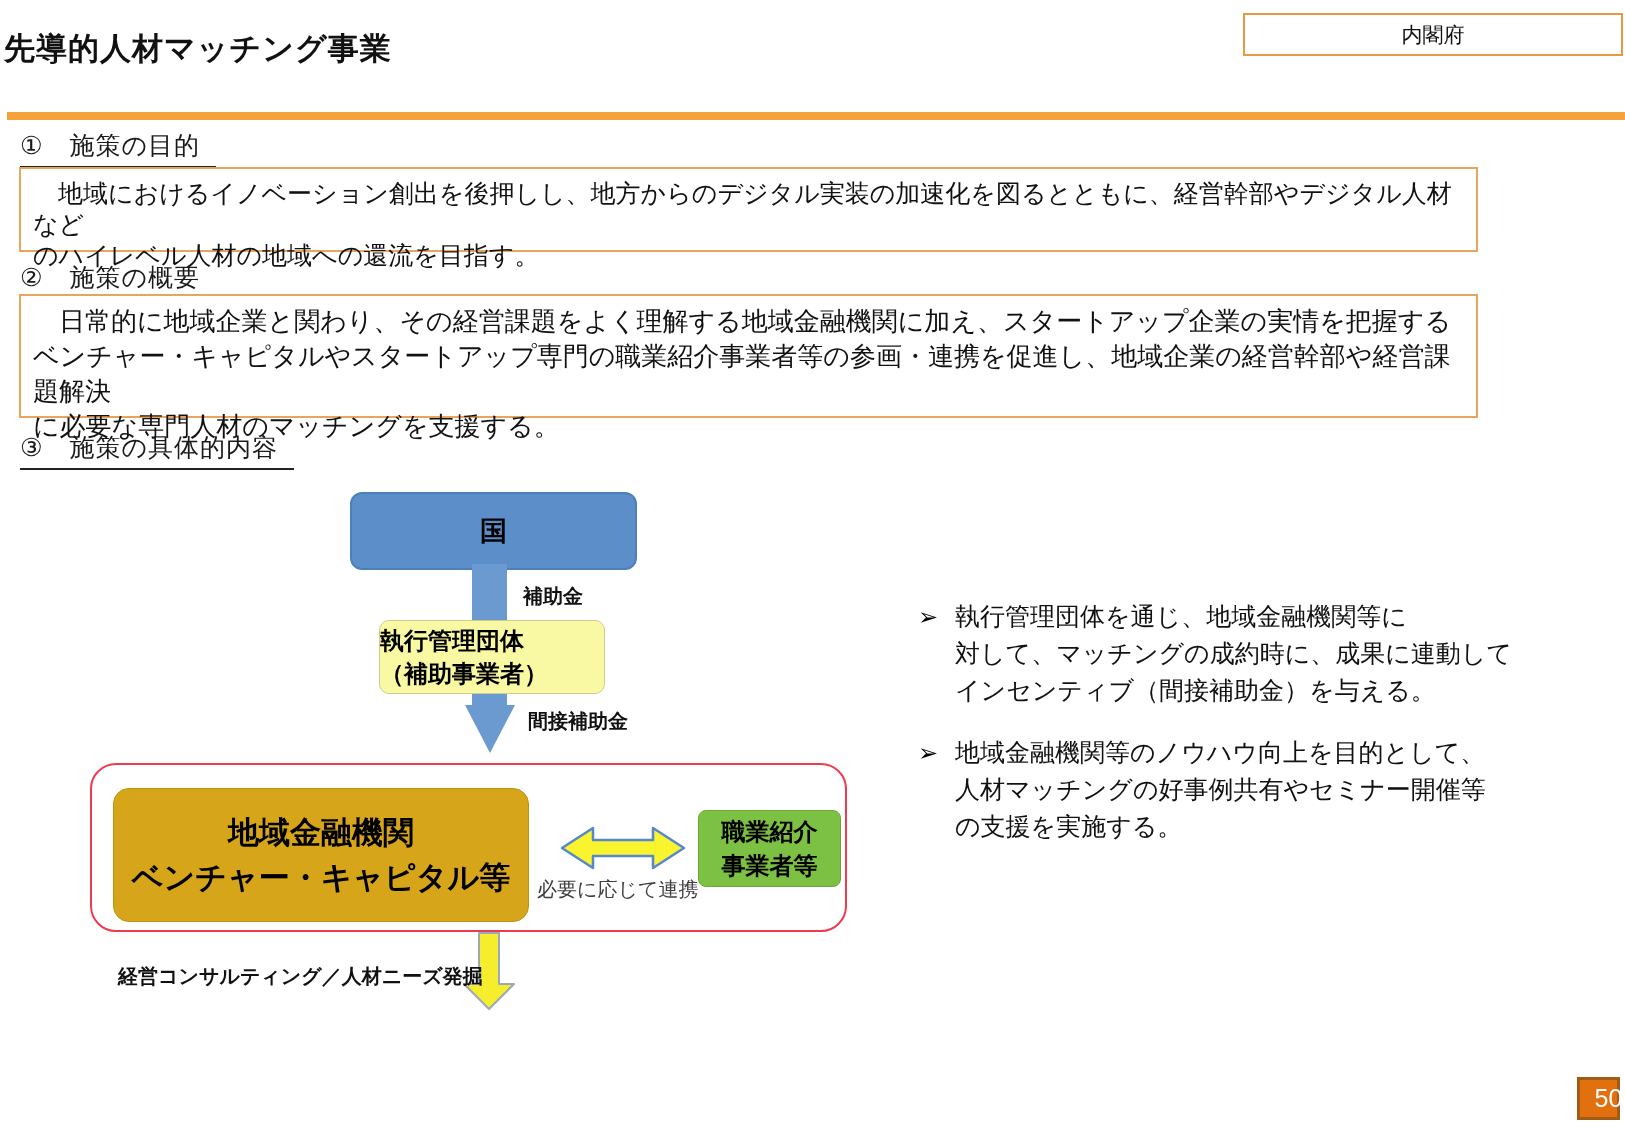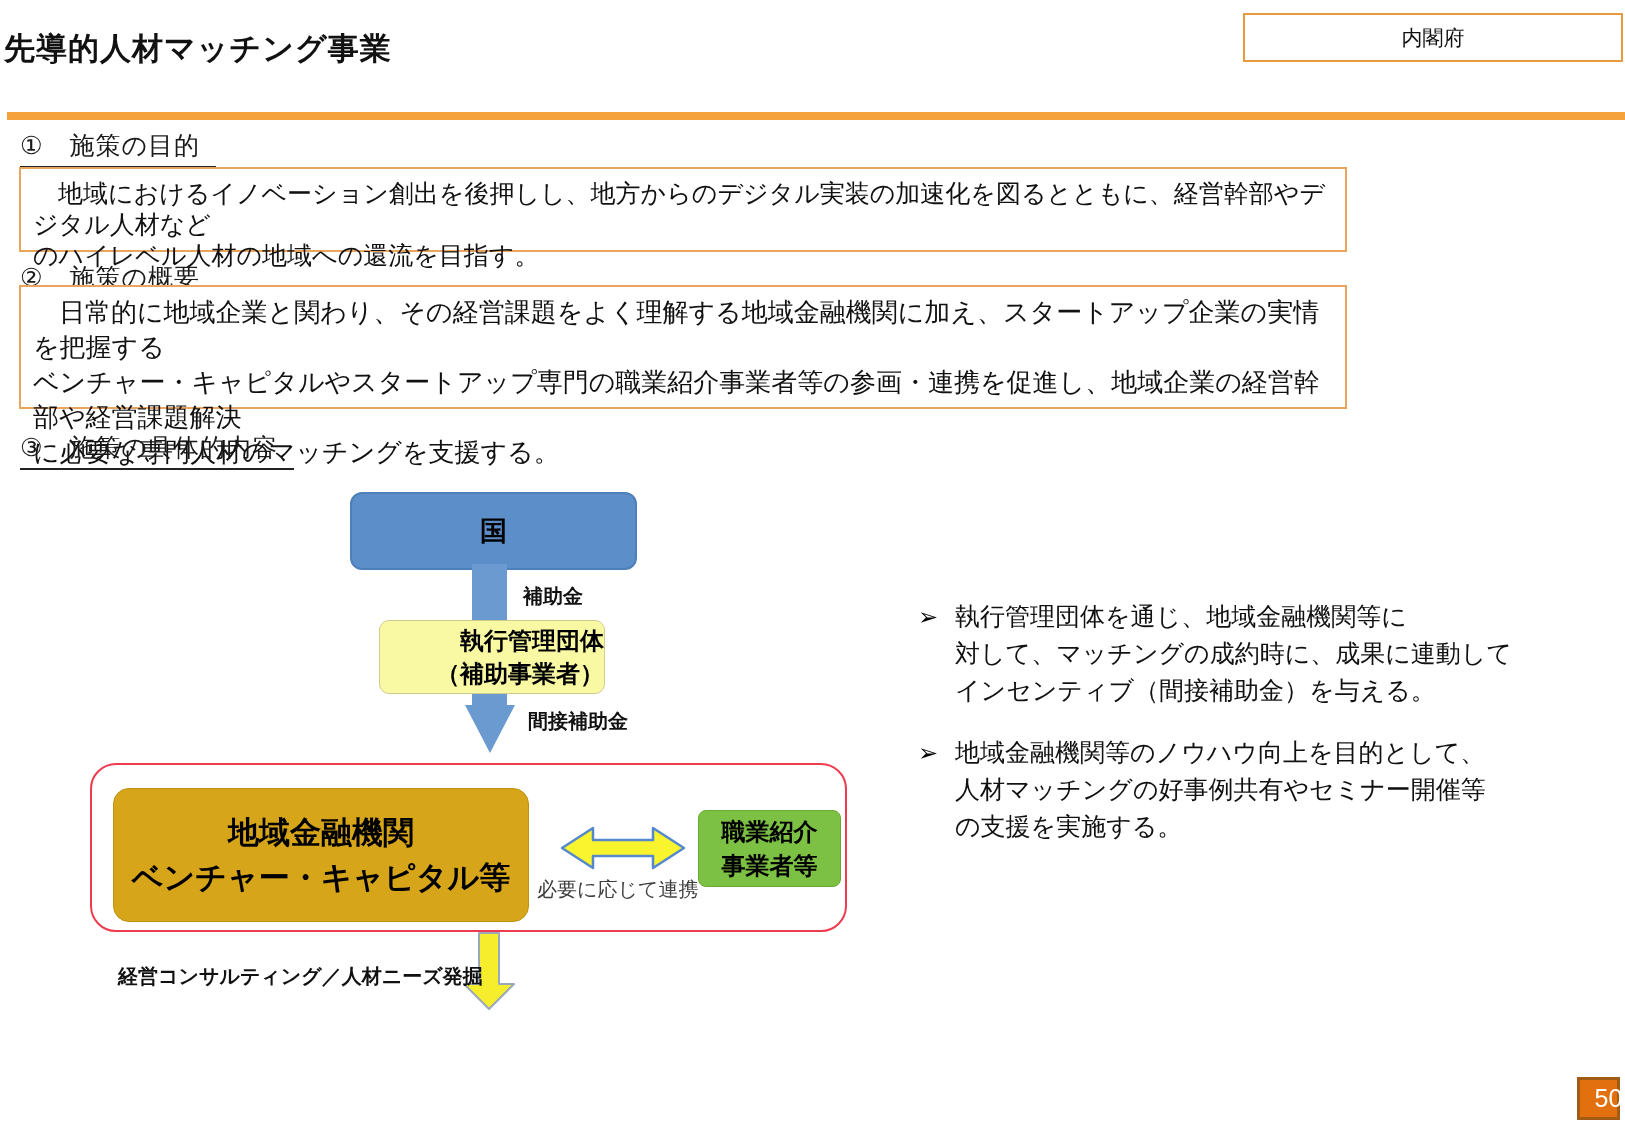--- a/index.html
+++ b/index.html
@@ -7,67 +7,67 @@
   .slide {
     position:relative; width:1625px; height:1125px; overflow:hidden;
     background:#ffffff; color:#111;
     font-family:"Liberation Sans","DejaVu Sans",sans-serif;
   }
   .pre { white-space:pre-wrap; }
 
   
   .title { position:absolute; left:4px; top:28px; font-size:31px; font-weight:bold; letter-spacing:1px; }
   .ministry-box {
-    position:absolute; left:1243px; top:13px; width:380px; height:49px;
+    position:absolute; left:1243px; top:13px; width:380px; height:43px;
     border:2px solid #e89a40; display:flex; align-items:center; justify-content:center;
     font-size:21px;
   }
   .budget {
     position:absolute; left:1155px; top:70px; width:460px; height:30px;
     font-size:21px; font-weight:bold; text-align:center; letter-spacing:0.5px;
   }
   .rule { position:absolute; left:7px; top:112px; width:1618px; height:8px; background:#f5a13c; }
 
   
   .h {
     position:absolute; left:20px; font-size:25px; color:#1a1a1a;
     border-bottom:2px solid #222; padding:0 16px 4px 0; display:inline-block;
     letter-spacing:1px;
   }
   .h1 { top:129px; }
   .h2 { top:261px; }
   .h3 { top:431px; }
   .obox {
-    position:absolute; left:19px; width:1328px; background:#fff;
+    position:absolute; left:19px; width:1459px; background:#fff;
     border:2px solid #e9a55c; font-size:25px; line-height:31px; padding:9px 12px 6px 12px;
     color:#111;
   }
   .box1 { top:167px; height:85px; }
-  .box2 { top:285px; height:124px; font-size:26px; line-height:35px; padding-top:8px; }
+  .box2 { top:294px; height:124px; font-size:26px; line-height:35px; padding-top:8px; }
 
   
   .nat-box {
     position:absolute; left:350px; top:492px; width:287px; height:78px;
     background:#5c8fc9; border:2px solid #4d7fb8; border-radius:12px;
     display:flex; align-items:center; justify-content:center;
     font-size:27px; font-weight:bold; color:#000; z-index:1;
   }
   .v-shaft { position:absolute; left:472px; top:564px; width:35px; height:142px; background:#6a9ad0; z-index:1; }
   .v-head {
     position:absolute; left:465px; top:705px; width:0; height:0; z-index:1;
     border-left:25px solid transparent; border-right:25px solid transparent;
     border-top:48px solid #6a9ad0;
   }
   .lbl { position:absolute; font-weight:bold; font-size:20px; color:#111; z-index:3; }
   .lbl-subsidy  { left:523px; top:583px; }
   .lbl-indirect { left:528px; top:708px; }
   .agency-box {
     position:absolute; left:379px; top:620px; width:226px; height:74px;
     background:#f9f9a3; border:1px solid #cdcd90; border-radius:10px; z-index:2;
-    display:flex; flex-direction:column; align-items:flex-end; justify-content:center;
+    display:flex; flex-direction:column; align-items:flex-start; justify-content:center;
     font-size:24px; font-weight:bold; line-height:33px; color:#000;
   }
   .partner-frame {
     position:absolute; left:90px; top:763px; width:757px; height:169px;
     border:2.5px solid #ef3b4e; border-radius:26px; background:transparent; z-index:1;
   }
   .finance-box {
     position:absolute; left:113px; top:788px; width:416px; height:134px;
     background:#d6a51a; border:1px solid #c09310; border-radius:16px; z-index:2;
     display:flex; flex-direction:column; align-items:center; justify-content:center;

